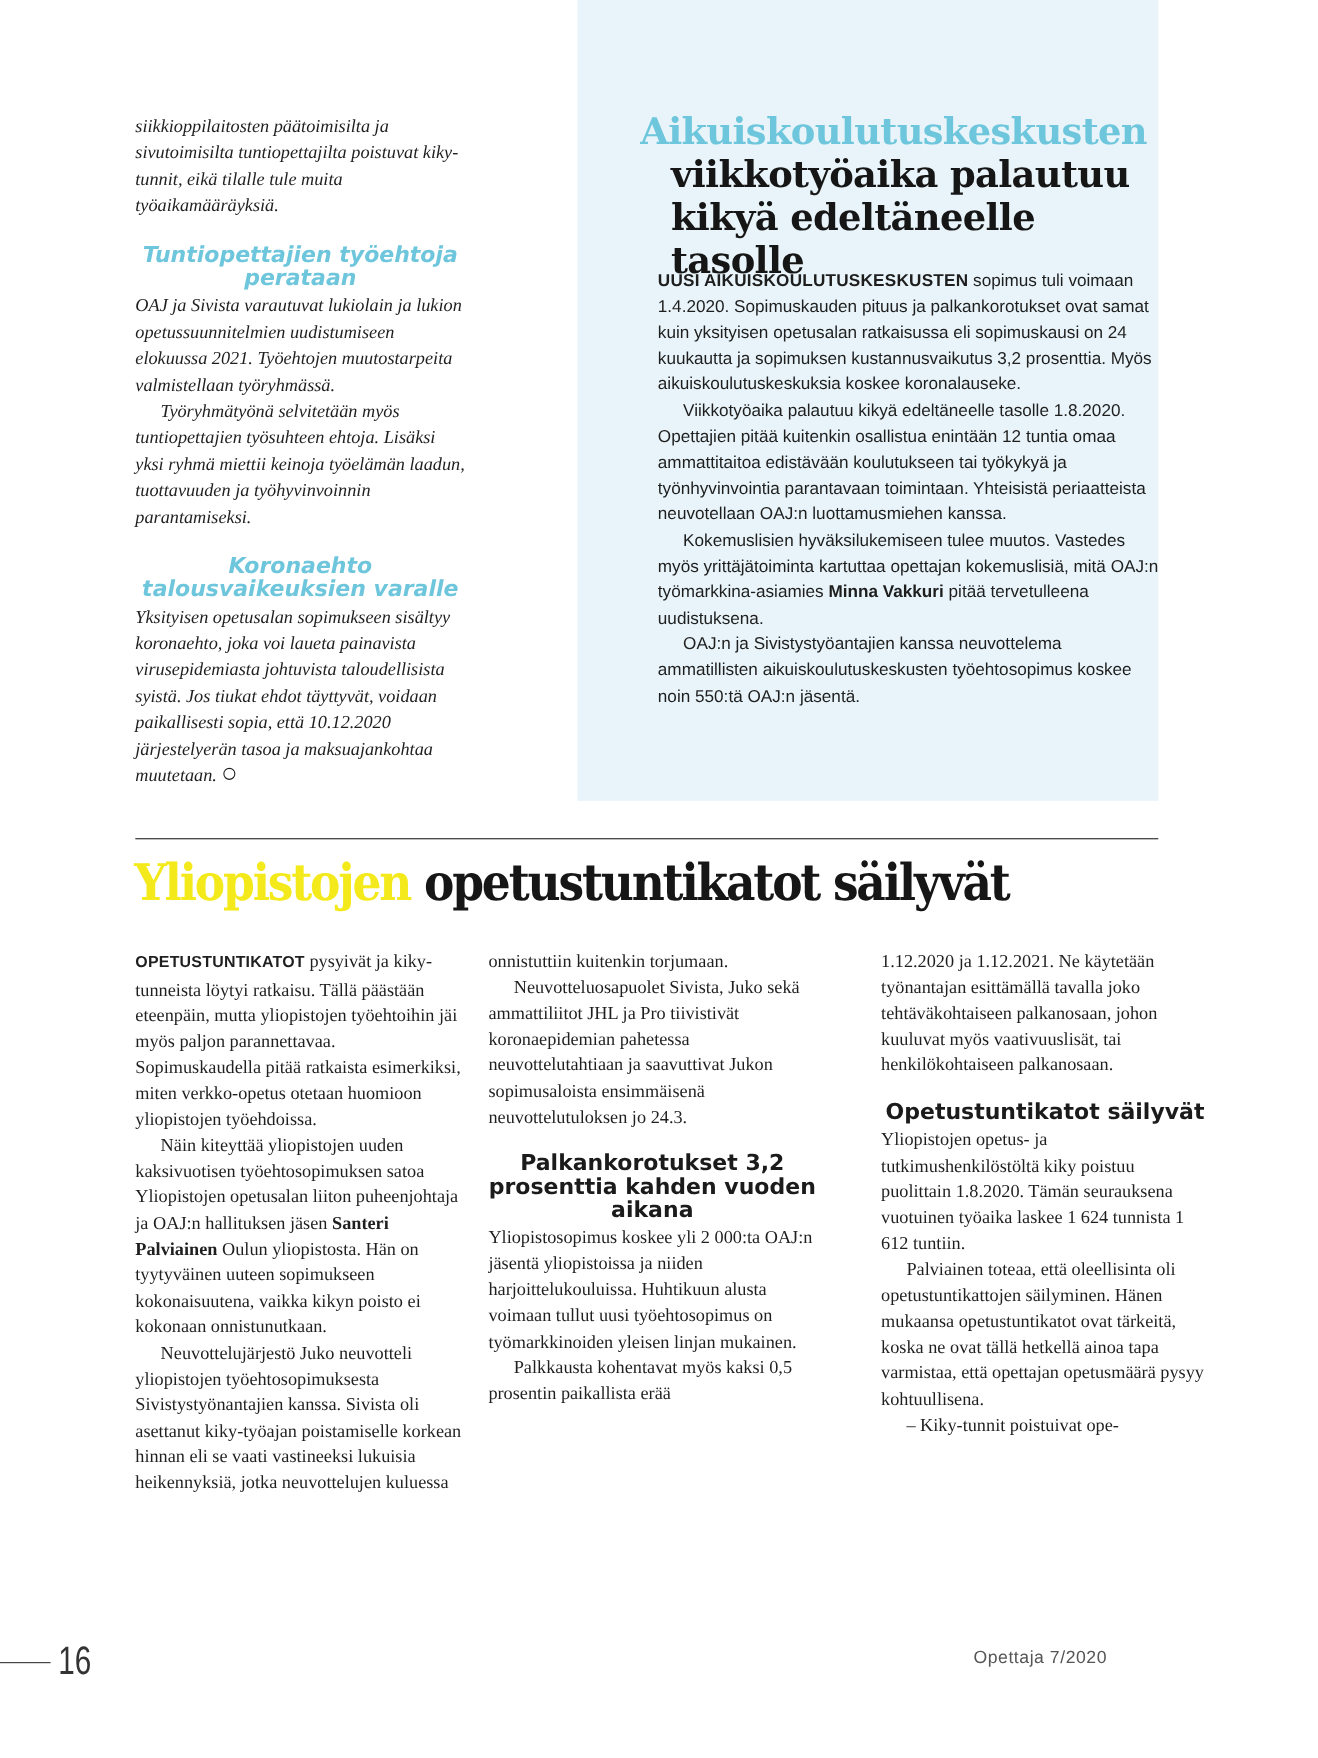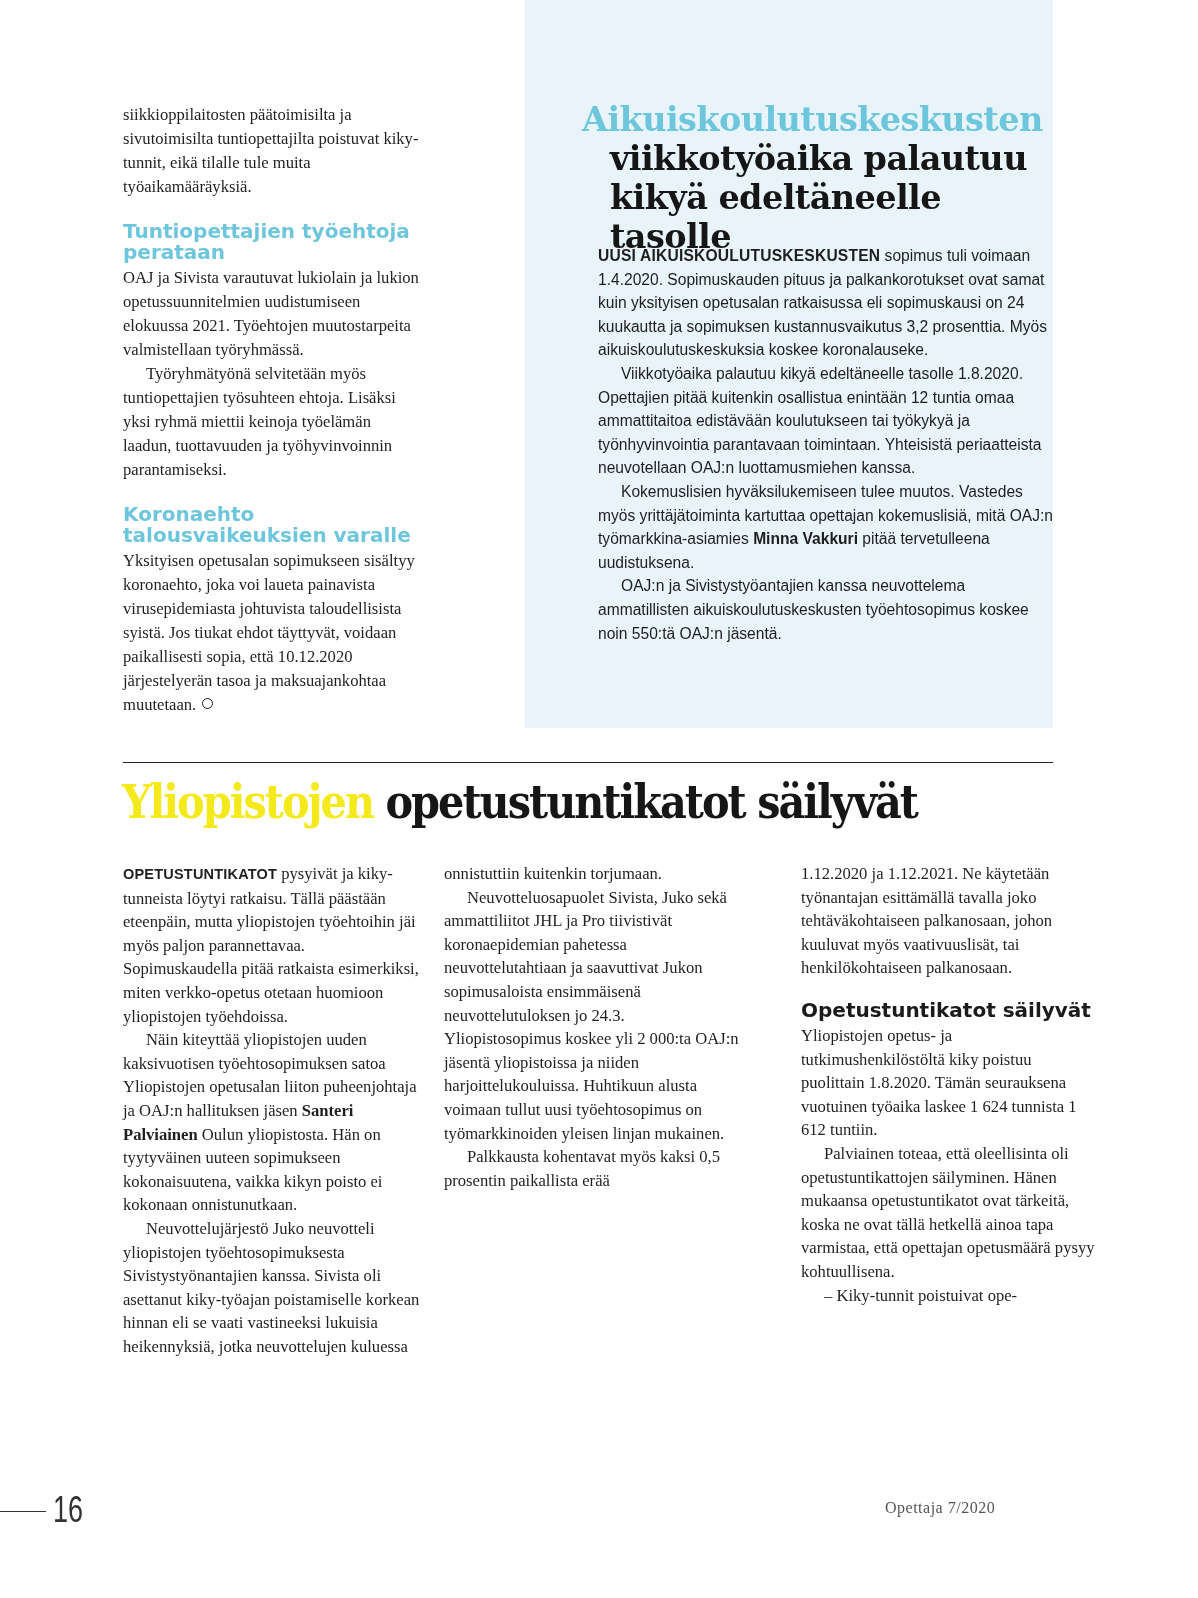--- a/index.html
+++ b/index.html
@@ -6,26 +6,27 @@
   body {
     width: 1198px; height: 1598px; position: relative; overflow: hidden;
     background: #ffffff; color: #1b1b1b;
   }
 
   
   #left-col {
     position: absolute; left: 123px; top: 103px; width: 300px;
     font-family: "Liberation Serif", serif; font-size: 16.6px; line-height: 24px;
     color: #1f1f1f;
+    font-style: italic;
   }
   #left-col p { margin: 0; }
   #left-col p.indent { text-indent: 23px; }
   .subhead {
     font-family: "DejaVu Sans", sans-serif; font-weight: bold;
-    font-size: 20px; line-height: 21px; margin: 22px 0 3px 0;
+    font-size: 20px; line-height: 21px; margin: 22px 0 3px 0; text-align: center;
   }
   .subhead.blue { color: #6ec6dc; }
   .subhead.dark { color: #1b1b1b; }
 
   
   #sidebar {
     position: absolute; left: 525px; top: 0; width: 528px; height: 728px;
     background: #e8f4f9;
   }
   #sidebar-title {
@@ -73,21 +74,21 @@
 
   
   #footer-line { position: absolute; left: 0; top: 1511px; width: 46px; border-top: 1.5px solid #333; }
   #page-number {
     position: absolute; left: 53px; top: 1490px;
     font-family: "Liberation Sans", sans-serif; font-size: 36px; line-height: 40px; color: #333;
     transform: scaleX(0.75); transform-origin: left top; font-weight: 300;
   }
   #magazine-issue {
     position: absolute; left: 885px; top: 1499px;
-    font-family: Liberation Serif, serif; font-size: 16px; color: #555; letter-spacing: 0.5px;
+    font-family: Liberation Sans, sans-serif; font-size: 16px; color: #555; letter-spacing: 0.5px;
   }
   .end-mark { display: inline-block; width: 9px; height: 9px; border: 1.4px solid #222; border-radius: 50%; margin-left: 6px; vertical-align: 1px; }
 </style>
 </head>
 <body>
 
 <div id="left-col">
   <p>siikkioppilaitosten päätoimisilta ja sivutoimisilta tuntiopettajilta poistuvat kiky-tunnit, eikä tilalle tule muita työaikamääräyksiä.</p>
   <div class="subhead blue">Tuntiopettajien työehtoja perataan</div>
   <p>OAJ ja Sivista varautuvat lukiolain ja lukion opetussuunnitelmien uudistumiseen elokuussa 2021. Työehtojen muutostarpeita valmistellaan työryhmässä.</p>
@@ -117,20 +118,21 @@
 
 <div id="col1" class="col">
   <p><span class="lead-caps">OPETUSTUNTIKATOT</span><span> pysyivät ja kiky-tunneista löytyi ratkaisu. Tällä päästään eteenpäin, mutta yliopistojen työehtoihin jäi myös paljon parannettavaa. Sopimuskaudella pitää ratkaista esimerkiksi, miten verkko-opetus otetaan huomioon yliopistojen työehdoissa.</span></p>
   <p class="indent"><span>Näin kiteyttää yliopistojen uuden kaksivuotisen työehtosopimuksen satoa Yliopistojen opetusalan liiton puheenjohtaja ja OAJ:n hallituksen jäsen </span><b class="name">Santeri Palviainen</b><span> Oulun yliopistosta. Hän on tyytyväinen uuteen sopimukseen kokonaisuutena, vaikka kikyn poisto ei kokonaan onnistunutkaan.</span></p>
   <p class="indent">Neuvottelujärjestö Juko neuvotteli yliopistojen työehtosopimuksesta Sivistystyönantajien kanssa. Sivista oli asettanut kiky-työajan poistamiselle korkean hinnan eli se vaati vastineeksi lukuisia heikennyksiä, jotka neuvottelujen kuluessa</p>
 </div>
 
 <div id="col2" class="col">
   <p>onnistuttiin kuitenkin torjumaan.</p>
   <p class="indent">Neuvotteluosapuolet Sivista, Juko sekä ammattiliitot JHL ja Pro tiivistivät koronaepidemian pahetessa neuvottelutahtiaan ja saavuttivat Jukon sopimusaloista ensimmäisenä neuvottelutuloksen jo 24.3.</p>
+  <div class="subhead dark">Palkankorotukset 3,2 prosenttia kahden vuoden aikana</div>
   <p>Yliopistosopimus koskee yli 2 000:ta OAJ:n jäsentä yliopistoissa ja niiden harjoittelukouluissa. Huhtikuun alusta voimaan tullut uusi työehtosopimus on työmarkkinoiden yleisen linjan mukainen.</p>
   <p class="indent">Palkkausta kohentavat myös kaksi 0,5 prosentin paikallista erää</p>
 </div>
 
 <div id="col3" class="col">
   <p>1.12.2020 ja 1.12.2021. Ne käytetään työnantajan esittämällä tavalla joko tehtäväkohtaiseen palkanosaan, johon kuuluvat myös vaativuuslisät, tai henkilökohtaiseen palkanosaan.</p>
   <div class="subhead dark">Opetustuntikatot säilyvät</div>
   <p>Yliopistojen opetus- ja tutkimushenkilöstöltä kiky poistuu puolittain 1.8.2020. Tämän seurauksena vuotuinen työaika laskee 1 624 tunnista 1 612 tuntiin.</p>
   <p class="indent">Palviainen toteaa, että oleellisinta oli opetustuntikattojen säilyminen. Hänen mukaansa opetustuntikatot ovat tärkeitä, koska ne ovat tällä hetkellä ainoa tapa varmistaa, että opettajan opetusmäärä pysyy kohtuullisena.</p>
   <p class="indent">– Kiky-tunnit poistuivat ope-</p>

